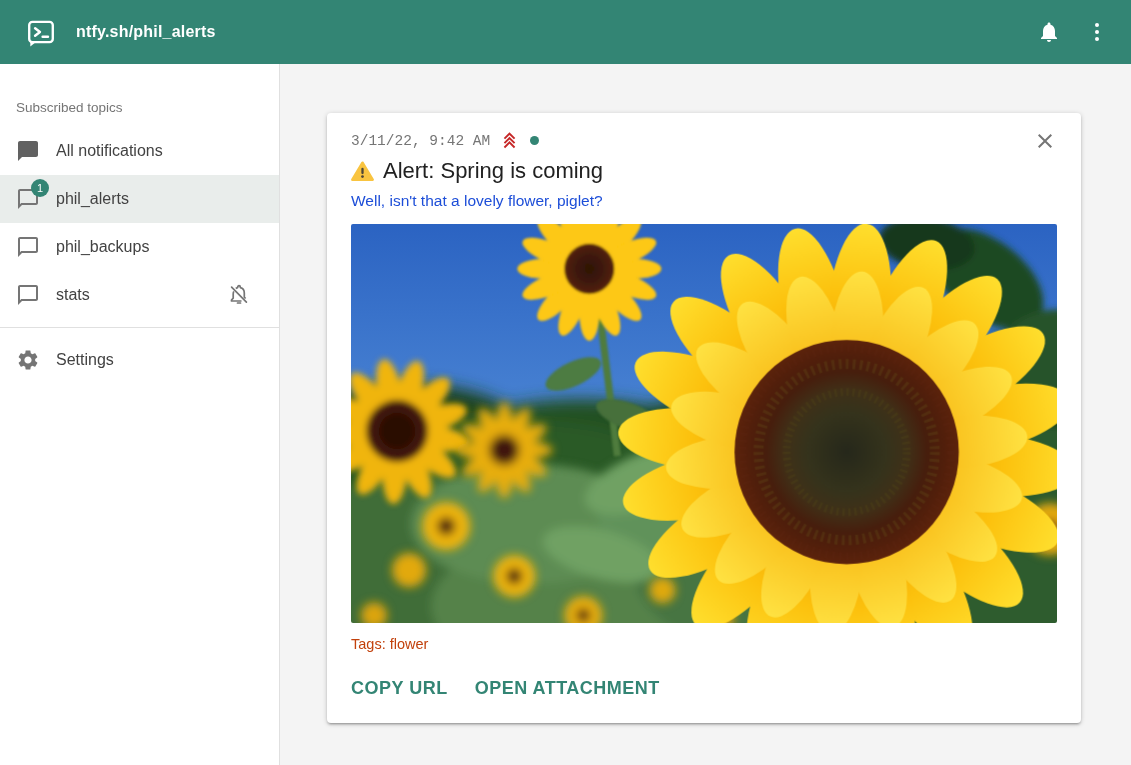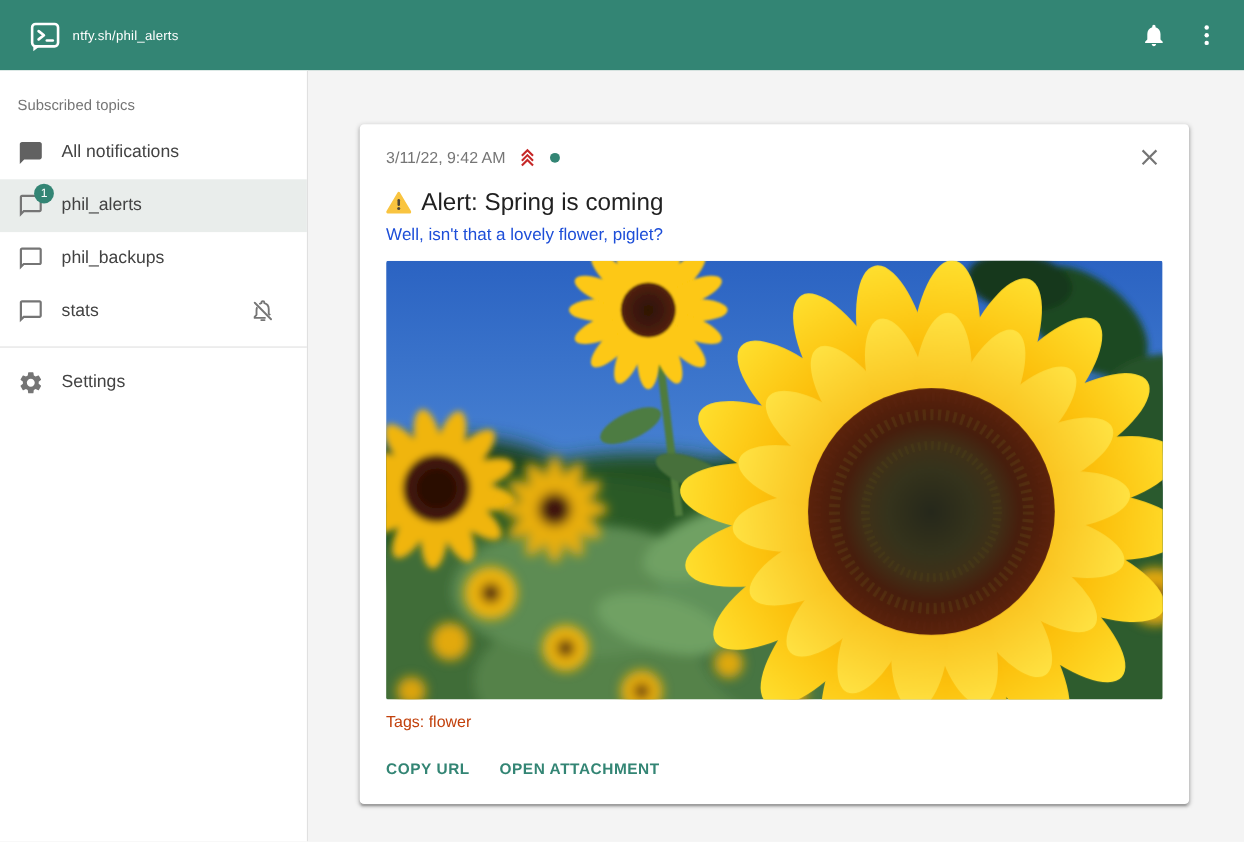--- a/index.html
+++ b/index.html
@@ -4,67 +4,67 @@
 <style>
   * { box-sizing: border-box; }
   html,body { margin:0; padding:0; width:1131px; height:765px; overflow:hidden;
               font-family:"Liberation Sans", sans-serif; background:#f4f4f4; }
   .app { width:1131px; height:765px; display:flex; flex-direction:column; }
 
   
   .topbar { flex:0 0 64px; background:#338574; color:#fff; display:flex;
             align-items:center; padding:0 10px 0 26px; }
   .logo { width:30px; height:30px; flex:0 0 30px; }
-  .topbar-title { font-size:12px; font-weight:normal; margin-left:10px; letter-spacing:.2px; }
+  .topbar-title { font-size:16px; font-weight:bold; margin-left:20px; letter-spacing:.2px; }
   .topbar-spacer { flex:1; }
   .icon-btn { width:48px; height:48px; border:none; background:transparent; color:#fff;
               display:flex; align-items:center; justify-content:center; cursor:pointer;
               border-radius:50%; padding:0; }
   .icon-btn svg { width:24px; height:24px; }
 
   
   .body { flex:1; display:flex; min-height:0; }
 
   
-  .sidebar { flex:0 0 280px; background:#fff; border-right:1px solid #e0e0e0; padding-top:8px; }
+  .sidebar { flex:0 0 280px; background:#fff; border-right:1px solid #e0e0e0; padding-top:20px; }
   .subheader { color:#757575; font-size:13.5px; padding:16px 16px 12px; }
   .nav-item { height:48px; display:flex; align-items:center; padding:0 16px; cursor:pointer;
               color:#424242; font-size:16px; }
   .nav-item.selected { background:#e9edeb; }
   .nicon { flex:0 0 40px; display:flex; align-items:center; }
   .nicon .iconwrap { position:relative; width:24px; height:24px; color:#757575; }
   .nicon svg { width:24px; height:24px; display:block; }
   .badge { position:absolute; top:-8px; right:-9px; min-width:18px; height:18px;
            background:#338574; color:#fff; border-radius:9px; font-size:11px;
            display:flex; align-items:center; justify-content:center; padding:0 4px; }
   .mute-icon { margin-left:auto; margin-right:12px; color:#757575; width:24px; height:24px; }
   .divider { border-top:1px solid #e0e0e0; margin:8px 0; }
 
   
   .main { flex:1; background:#f4f4f4; position:relative; overflow:hidden; }
   .card { position:absolute; left:47px; top:49px; width:754px; background:#fff;
           border-radius:4px; padding:16px 24px 24px;
           box-shadow:0 1px 5px rgba(0,0,0,.2), 0 2px 2px rgba(0,0,0,.14), 0 3px 1px -2px rgba(0,0,0,.12); }
-  .card-header { display:flex; align-items:flex-end; height:26px; }
+  .card-header { display:flex; align-items:flex-start; height:26px;font-family:Liberation Mono, monospace; }
   .meta { display:flex; align-items:center; gap:5px; color:#757575; font-size:14.5px; }
   .prio-icon { width:23px; height:23px; color:#c62828; margin-left:3px; }
   .new-dot { width:9px; height:9px; border-radius:50%; background:#338574; margin-left:4px; }
   .close-btn { margin-left:auto; width:24px; height:24px; border:none; background:transparent;
                color:#757575; padding:0; cursor:pointer; }
   .close-btn svg { width:24px; height:24px; }
-  .title-row { display:flex; align-items:center; gap:9px; margin-top:15px;
+  .title-row { display:flex; align-items:center; gap:9px; margin-top:2px;
                font-size:22px; color:#212121; line-height:1.3; }
   .warn-icon { width:23px; height:23px; flex:0 0 23px; }
   .message { margin-top:6px; font-size:15.5px; color:#1d4ed8; }
   .photo { margin-top:14px; width:706px; height:399px; border-radius:2px; overflow:hidden;
            cursor:pointer; line-height:0; }
   .tags { margin-top:13px; color:#c2410c; font-size:14.5px; }
   .actions { margin-top:26px; display:flex; gap:27px; }
   .text-btn { border:none; background:transparent; padding:0; color:#338574;
-              font-family:"Liberation Sans", sans-serif; font-size:14px; font-weight:bold;
+              font-family:"Liberation Sans", sans-serif; font-size:18px; font-weight:bold;
               letter-spacing:.5px; cursor:pointer; }
 </style>
 </head>
 <body>
 
 <div class="app">
 
   <header class="topbar">
     <svg class="logo" viewBox="0 0 28 28">
       <rect x="3" y="4.5" width="22" height="19" rx="3" fill="none" stroke="#fff" stroke-width="2.2"></rect>

